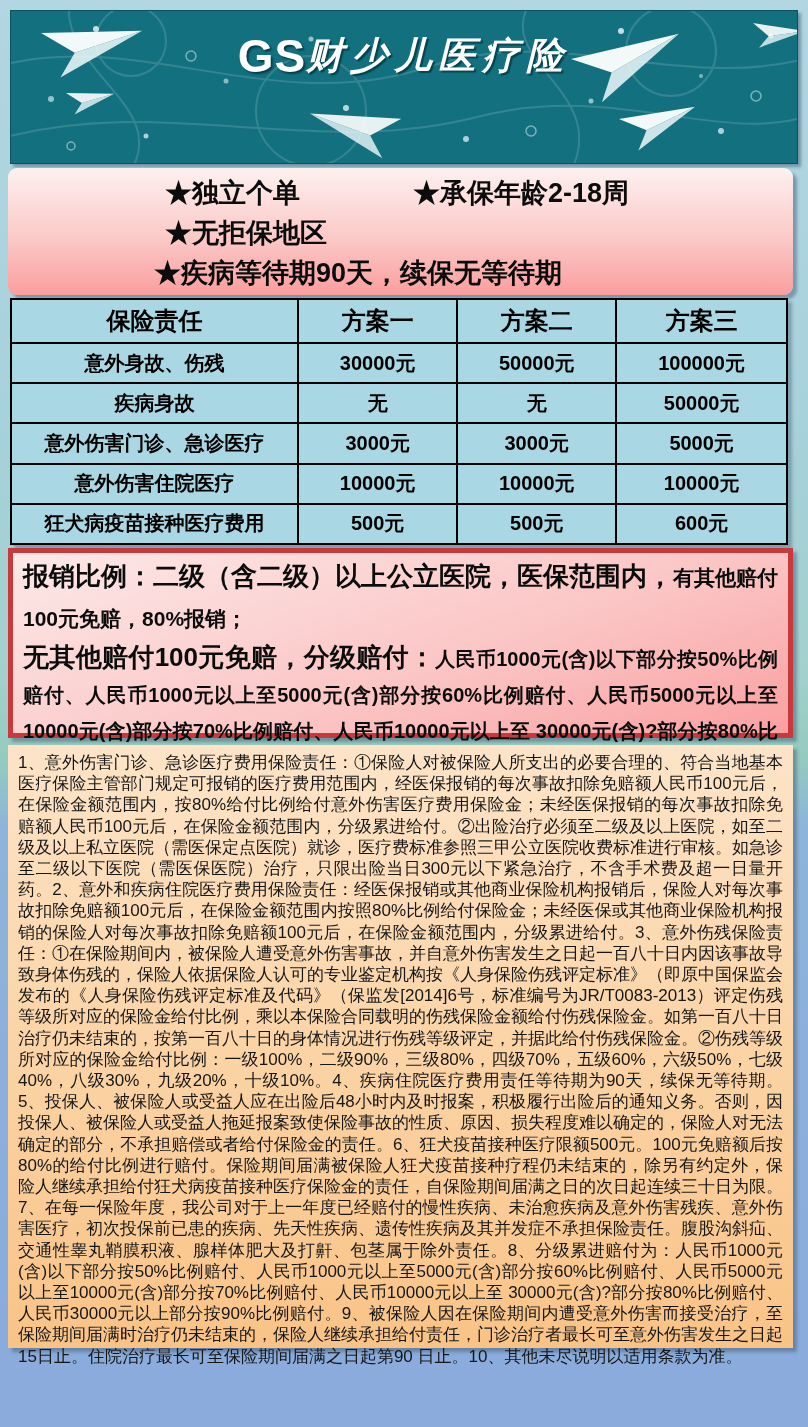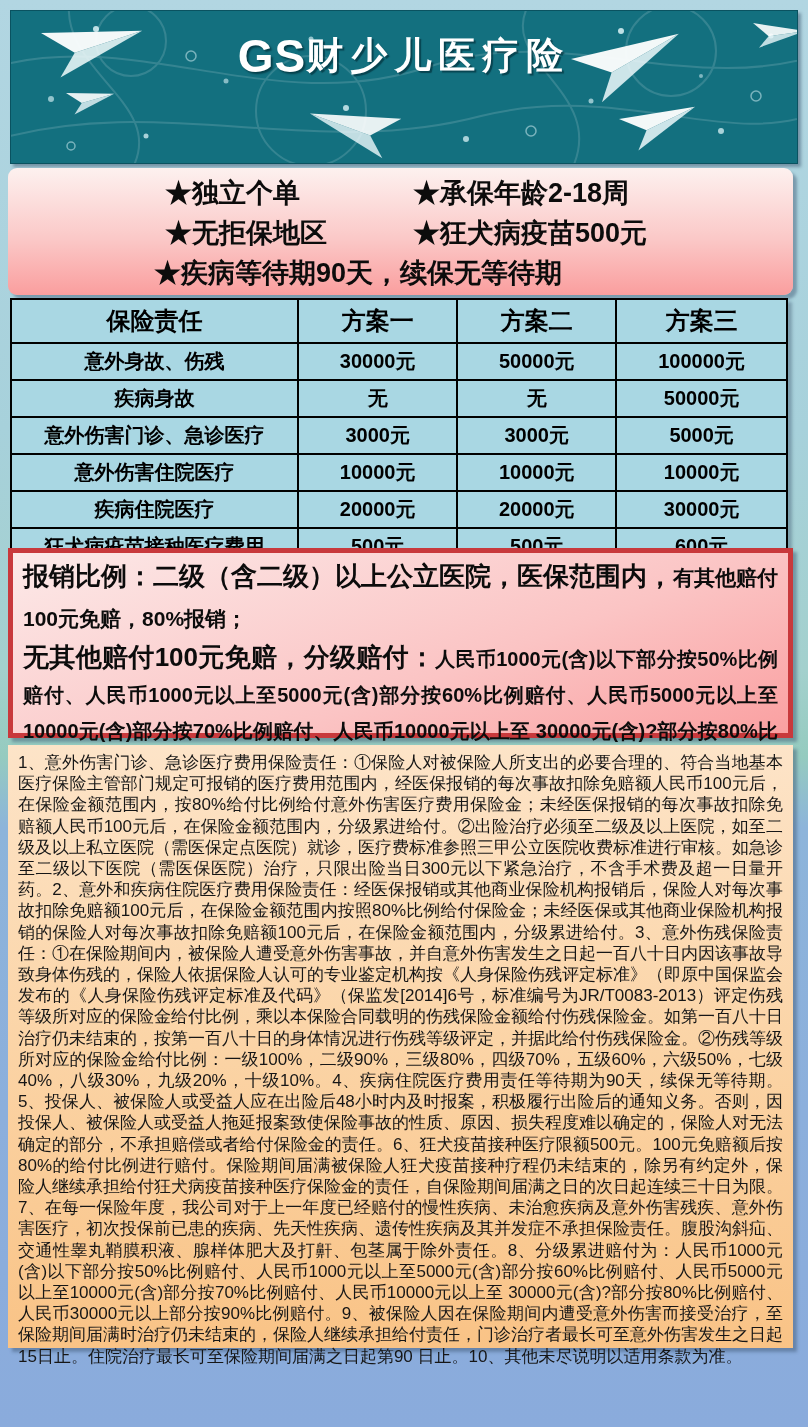--- a/index.html
+++ b/index.html
@@ -8,21 +8,21 @@
     background:linear-gradient(180deg,#b2d6e2 0%,#a7d1db 30%,#a3d0cd 47%,#95cbbf 53%,#8db4da 58%,#8cafdc 78%,#8aabdc 100%);}
   
   .header{position:absolute;left:10px;top:10px;width:786px;height:152px;
     background:#13707f;border:1px solid #0a5260;box-shadow:3px 3px 3px rgba(60,85,110,.5);overflow:hidden;}
   .header svg{position:absolute;left:0;top:0;}
   .title-wrap{position:absolute;left:0;top:0;width:100%;text-align:center;color:#fff;}
   .title-line{margin-top:18px;line-height:52px;white-space:nowrap;}
   .logo{font-size:46px;font-weight:bold;letter-spacing:1px;vertical-align:middle;
     text-shadow:2px 2px 2px rgba(0,45,55,.75);}
   .title{font-family:"Liberation Serif","DejaVu Serif",serif;font-size:37px;font-weight:bold;
-    letter-spacing:7px;vertical-align:middle;text-shadow:2px 2px 1px rgba(0,45,55,.65);}
+    letter-spacing:7px;vertical-align:middle;text-shadow:2px 2px 1px rgba(0,45,55,.65);font-style:italic;}
   .subtitle{font-family:"Liberation Serif","DejaVu Serif",serif;font-size:36px;font-weight:bold;
     letter-spacing:6px;line-height:58px;text-shadow:2px 2px 1px rgba(0,45,55,.65);}
   
   .highlights{position:absolute;left:8px;top:168px;width:785px;height:127px;box-sizing:border-box;
     background:linear-gradient(180deg,#fdf1ef 0%,#fbc9c8 55%,#fa9e9e 100%);
     box-shadow:4px 4px 3px rgba(60,85,110,.45);padding-top:5px;color:#0c0c0c;border-radius:9px;}
   .hl-line{display:flex;padding-left:157px;font-size:27px;font-weight:bold;line-height:40px;white-space:nowrap;}
   .hl-line span:first-child{width:248px;}
   .hl-line.hl-2{padding-left:146px;}
   
@@ -124,21 +124,20 @@
     </div>
   </div>
 
   <div class="highlights" id="highlights">
       <div class="hl-line hl-0">
         <span>★独立个单</span>
         <span>★承保年龄2-18周</span>
       </div>
       <div class="hl-line hl-1">
         <span>★无拒保地区</span>
-        <span>★狂犬病疫苗500元</span>
       </div>
       <div class="hl-line hl-2">
         <span>★疾病等待期90天，续保无等待期</span>
       </div>
     </div>
 
   <table class="plan-table">
     <colgroup>
         <col class="c0">
         <col class="c1">
@@ -172,26 +171,20 @@
           <td>3000元</td>
           <td>5000元</td>
         </tr>
         <tr>
           <td class="lbl">意外伤害住院医疗</td>
           <td>10000元</td>
           <td>10000元</td>
           <td>10000元</td>
         </tr>
         <tr>
-          <td class="lbl">疾病住院医疗</td>
-          <td>20000元</td>
-          <td>20000元</td>
-          <td>30000元</td>
-        </tr>
-        <tr>
           <td class="lbl">狂犬病疫苗接种医疗费用</td>
           <td>500元</td>
           <td>500元</td>
           <td>600元</td>
         </tr>
       </tbody>
   </table>
 
   <div class="reimburse">
     <p class="p1"><span class="big">报销比例：二级（含二级）以上公立医院，医保范围内，</span><span class="small">有其他赔付100元免赔，80%报销；</span></p>

